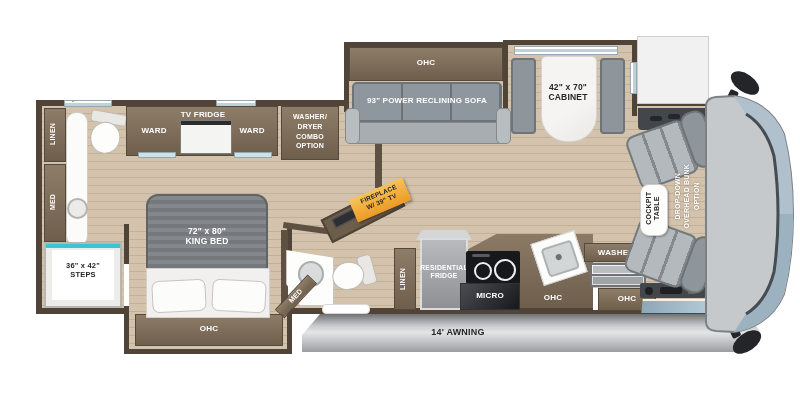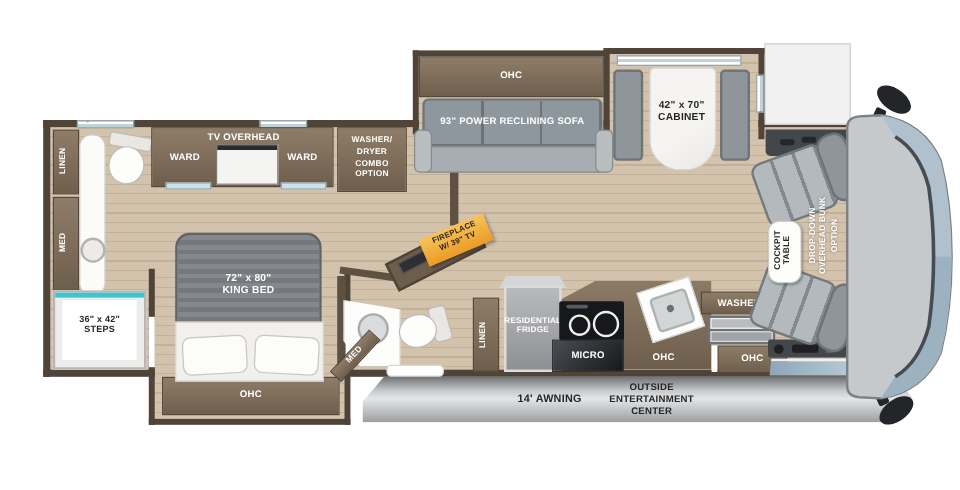--- a/index.html
+++ b/index.html
@@ -57,21 +57,21 @@
     <div class="a" style="left:3px;top:10px;width:28px;height:30px;background:#fdfdfc;border:1px solid #bdbbb6;border-radius:50%;"></div>
   </div>
   <div class="a" style="left:44px;top:242px;width:78px;height:66px;background:#fff;border:2px solid #b9b6b2;box-sizing:border-box;box-shadow:inset 0 0 0 6px #ececea;"></div>
   <div class="a" style="left:46px;top:244px;width:74px;height:4px;background:#3cc4d0;"></div>
   <div class="lbl dk" style="left:46px;top:262px;width:74px;font-size:7.5px;">
     <div>36" x 42"</div>
     <div>STEPS</div>
   </div>
 
   <div class="a cab" style="left:126px;top:106px;width:152px;height:50px;"></div>
-  <div class="lbl" style="left:128px;top:110px;width:150px;font-size:8px;">TV OVERHEAD</div>
+  <div class="lbl" style="left:128px;top:110px;width:150px;font-size:8px;">TV FRIDGE</div>
   <div class="lbl" style="left:128px;top:126px;width:52px;font-size:8px;">WARD</div>
   <div class="lbl" style="left:226px;top:126px;width:52px;font-size:8px;">WARD</div>
   <div class="a" style="left:180px;top:120px;width:50px;height:32px;background:#f4f4f3;border:1px solid #7c7c7c;">
     <div class="a" style="left:0;top:0;width:50px;height:4px;background:#2b2b2b;"></div>
   </div>
   <div class="a" style="left:138px;top:152px;width:38px;height:6px;background:#cde2e8;border:1px solid #93a8ae;box-sizing:border-box;"></div>
   <div class="a" style="left:234px;top:152px;width:38px;height:6px;background:#cde2e8;border:1px solid #93a8ae;box-sizing:border-box;"></div>
 
   <div class="a cab" style="left:281px;top:106px;width:58px;height:54px;"></div>
   <div class="lbl" style="left:281px;top:112px;width:58px;font-size:7px;line-height:1.4;">
@@ -198,25 +198,20 @@
   <div class="lbl" style="left:644px;top:182px;width:86px;font-size:7px;line-height:1.35;transform:rotate(-90deg);text-shadow:0 0 2px rgba(60,50,40,.5);">
     <div>DROP-DOWN</div>
     <div>OVERHEAD BUNK</div>
     <div>OPTION</div>
   </div>
 
   <div class="a" style="left:302px;top:314px;width:458px;height:38px;
               background:linear-gradient(180deg,#6f7275 0,#c6c8ca 30%,#e4e5e6 48%,#9b9ea1 100%);
               clip-path:polygon(18px 0%,97% 0%,100% 45%,97% 100%,0% 100%,0% 55%);"></div>
   <div class="lbl dk" style="left:402px;top:327px;width:112px;font-size:9px;">14' AWNING</div>
-  <div class="lbl dk" style="left:500px;top:318px;width:86px;font-size:8px;line-height:1.25;">
-    <div>OUTSIDE</div>
-    <div>ENTERTAINMENT</div>
-    <div>CENTER</div>
-  </div>
 
   <svg class="a" style="left:700px;top:70px;" width="100" height="288" viewBox="0 0 100 288">
     <g fill="#232528">
       <rect x="28" y="20" width="9" height="13" rx="2" transform="rotate(25 32 26)"></rect>
       <ellipse cx="45" cy="13" rx="16" ry="9" transform="rotate(35 45 13)"></ellipse>
     </g>
     <g fill="#232528">
       <rect x="30" y="255" width="9" height="13" rx="2" transform="rotate(-25 34 261)"></rect>
       <ellipse cx="47" cy="272" rx="16" ry="9" transform="rotate(-35 47 272)"></ellipse>
     </g>

